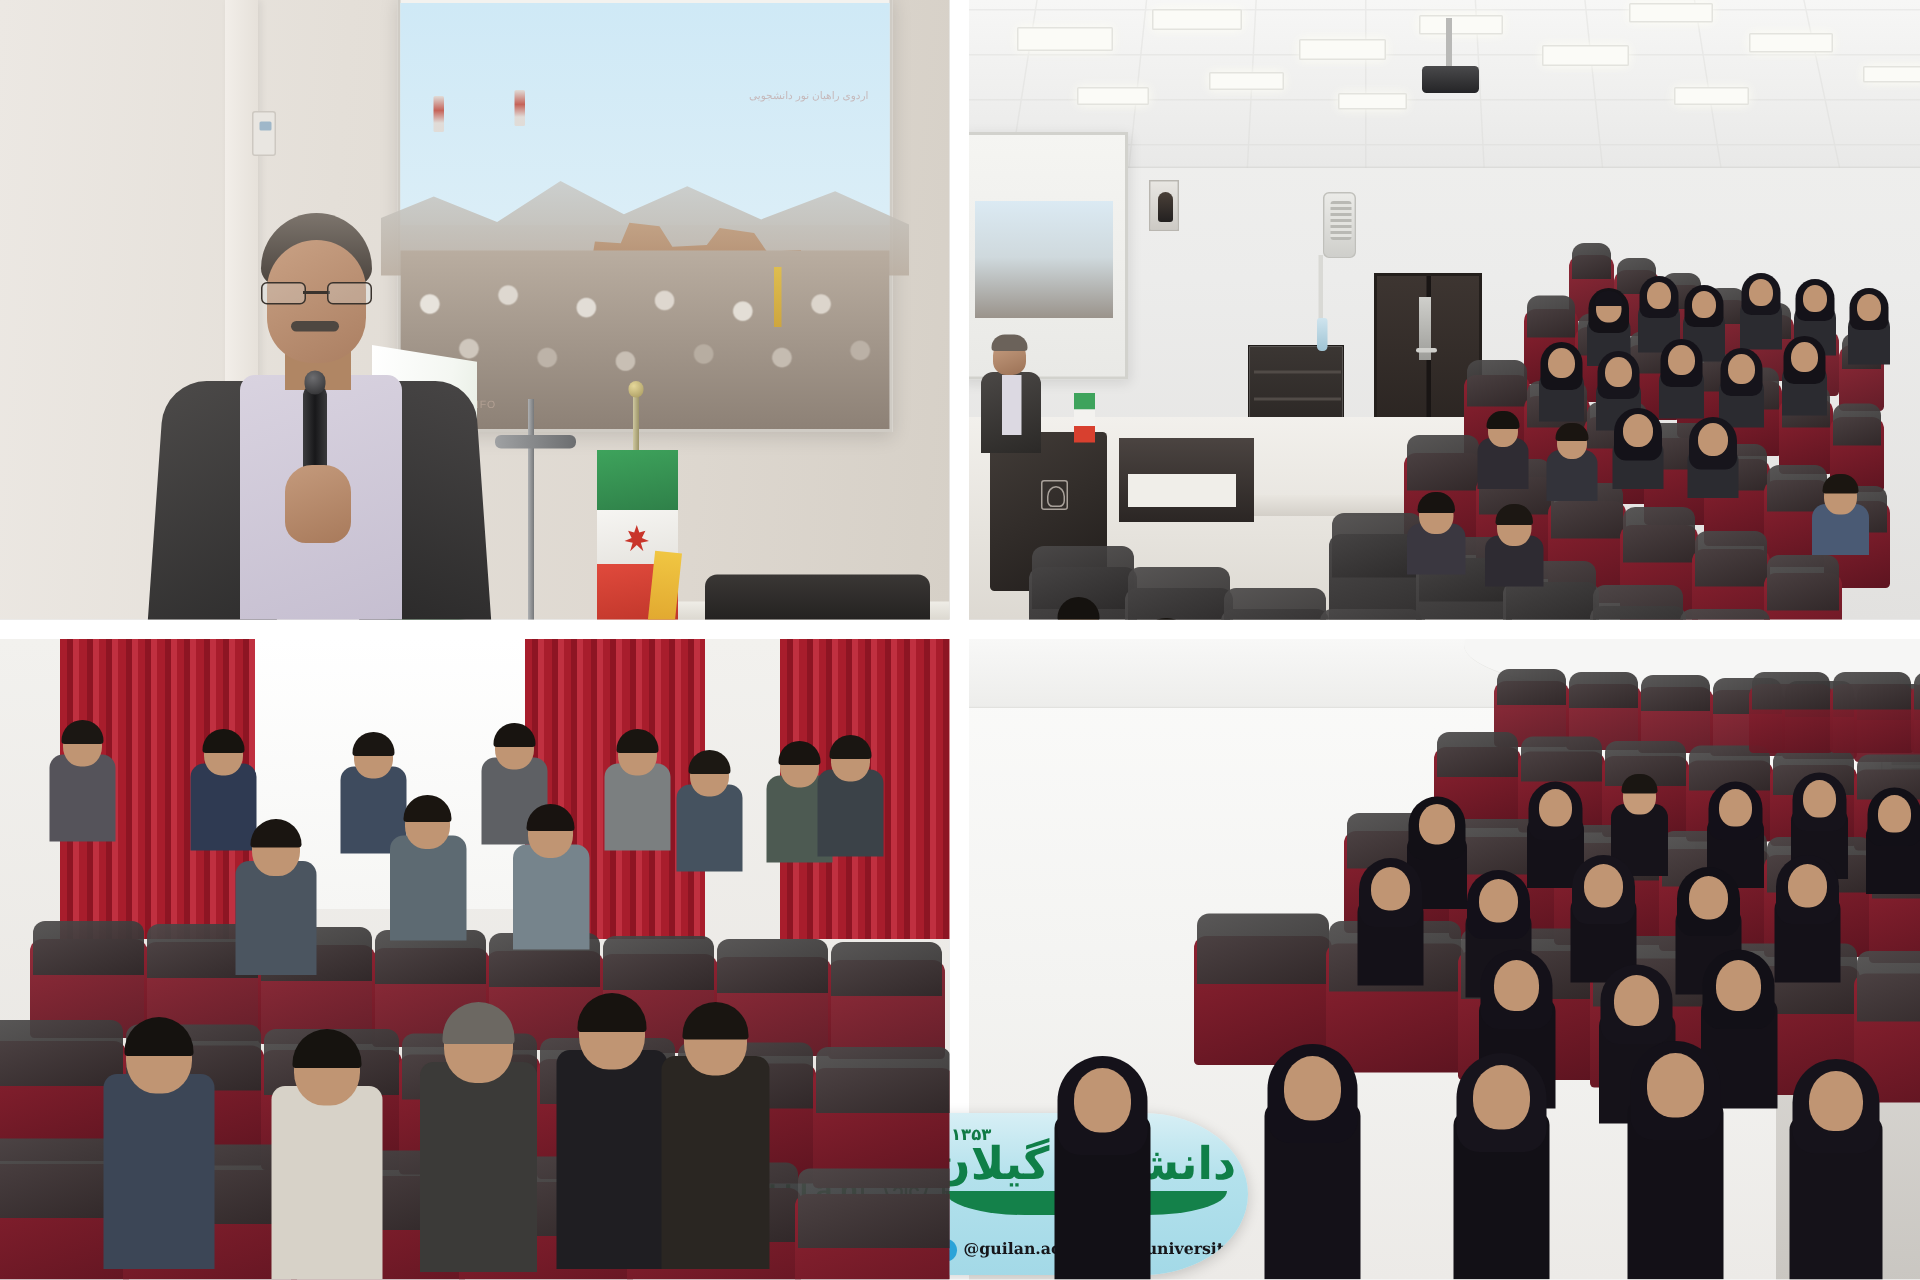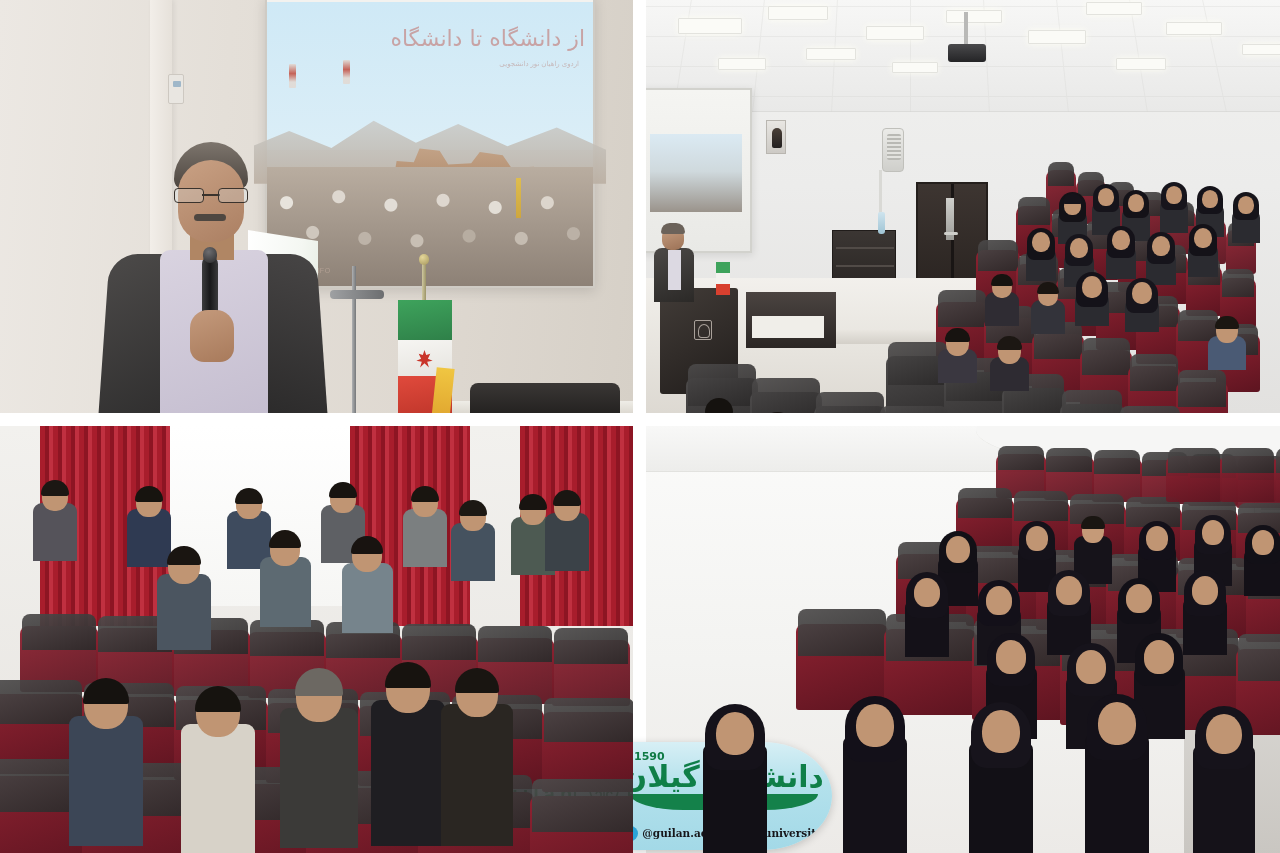--- a/index.html
+++ b/index.html
@@ -280,21 +280,20 @@
 
       <div class="p1-screenframe">
         <div class="p1-slide">
           <div class="p1-sky"></div>
           <div class="p1-mount"></div>
           <div class="p1-town"></div>
           <div class="p1-crowd"></div>
           <div class="p1-slideflag" style="left:22px; top:62px;"></div>
           <div class="p1-slideflag" style="left:76px; top:58px;"></div>
           <div class="p1-yellowflag"></div>
-          <div class="p1-slidetext">از دانشگاه تا دانشگاه</div>
           <div class="p1-slidesub">اردوی راهیان نور دانشجویی</div>
           <div class="p1-slidesite">RAHIAN.INFO</div>
         </div>
       </div>
 
       <div class="p1-table"></div>
       <div class="p1-chair"></div>
 
       <div class="p1-flagstand">
         <div class="p1-flagpole"></div>
@@ -812,21 +811,21 @@
           <div class="pr-body" style="position:absolute;left:547.4px;top:317.52px;width:61.199999999999996px;height:110px;background:#151219;border-radius:9px 9px 0 0;z-index:60;"></div>
           <div class="pr-head" style="position:absolute;left:560px;top:288px;width:36px;height:40.32000000000001px;background:#c09573;z-index:61;"></div>
           <div class="" style="position:absolute;left:549.2px;top:280.08px;width:57.6px;height:63px;background:#16131b;border-radius:36px 36px 18px 18px;z-index:60;"></div>
         </div>
     </div>
   </div>
 
   <div class="banner">
     <div class="banner-inner">
       <div class="b-year-en">1974</div>
-      <div class="b-year-fa">1590</div>
+      <div class="b-year-fa">۱۳۵۳</div>
 
       <div class="b-en">
         <span class="l1">University of</span>
         <span class="l2">Guilan</span>
       </div>
 
       <div class="b-emblem">
         <svg width="50" height="50" viewBox="0 0 50 50" aria-hidden="true">
           <g fill="none" stroke="#1d7a4e" stroke-width="1.6">
             <path d="M25 12 C25 7, 20 5, 17 8 C14 11, 17 15, 20 14"></path>

